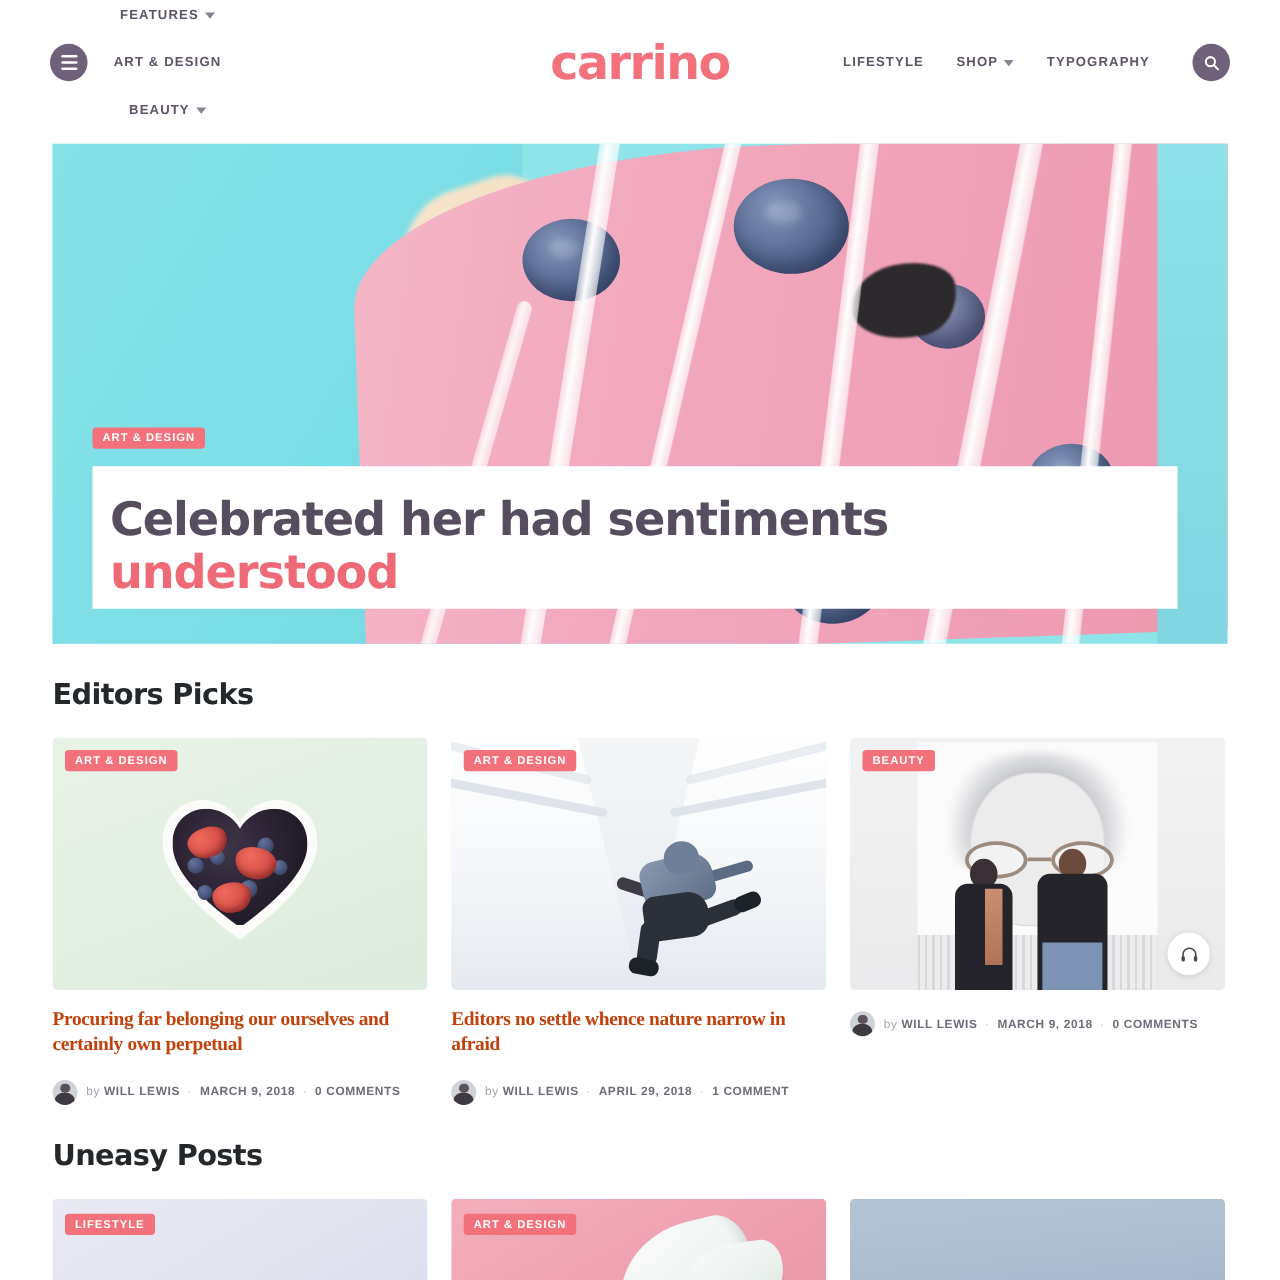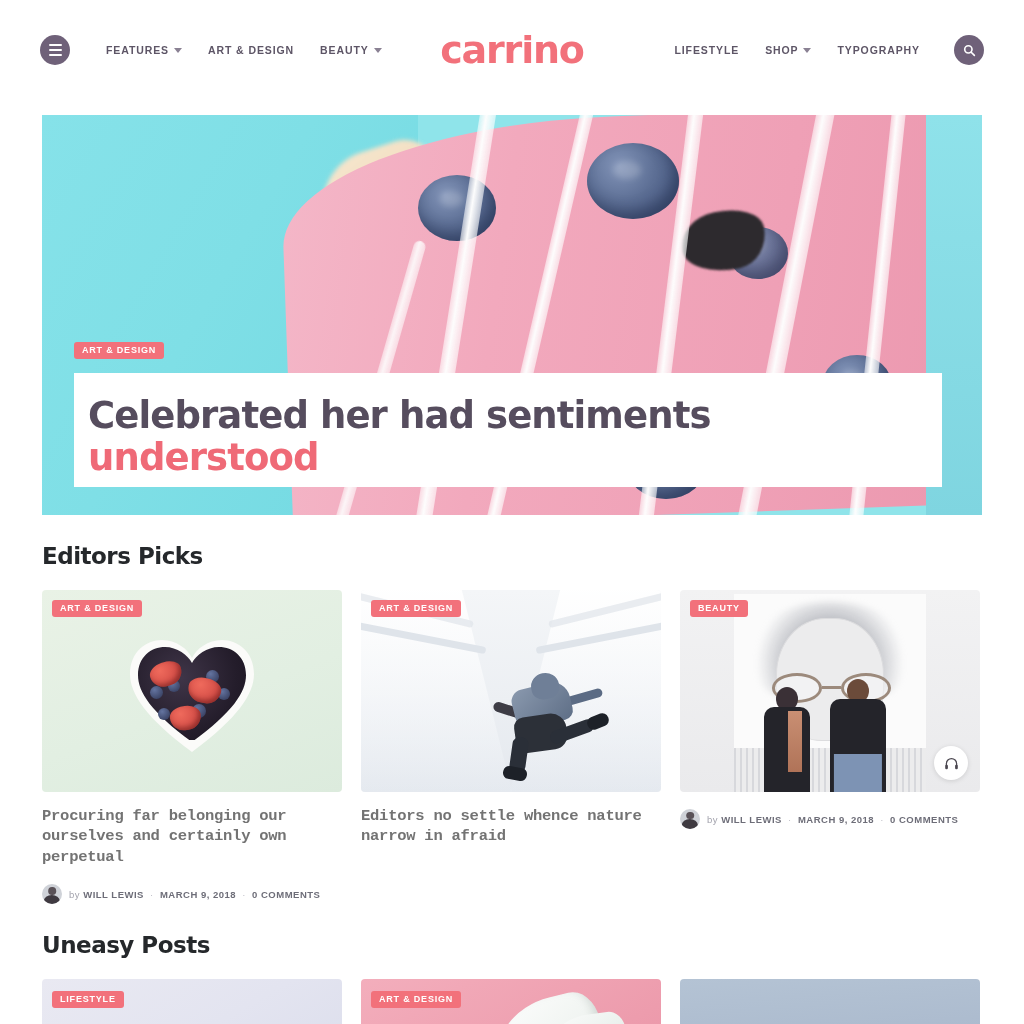--- a/index.html
+++ b/index.html
@@ -36,21 +36,21 @@
     cursor: pointer;
     flex: 0 0 auto;
   }
   .hamburger-btn i {
     display: block;
     width: 13px; height: 2px;
     background: #fff;
     border-radius: 1px;
   }
 
-  .nav-left { display: flex; align-items: center; gap: 26px; margin-left: 36px; }
+  .nav-left { display: flex; align-items: center; gap: 26px; margin-left: 21px; flex-direction: column; }
   .nav-right { display: flex; align-items: center; gap: 26px; margin-left: auto; }
 
   .nav-item {
     font-size: 10.5px;
     font-weight: bold;
     letter-spacing: 0.9px;
     color: #5d5566;
     text-transform: uppercase;
     cursor: pointer;
     display: flex; align-items: center; gap: 5px;
@@ -244,23 +244,23 @@
     box-shadow: 0 1px 5px rgba(0,0,0,.13);
     z-index: 6;
     cursor: pointer;
   }
 
   .card-title {
     margin-top: 14px;
     font-size: 15.5px;
     font-weight: bold;
     line-height: 1.32;
-    color: #737373;
+    color: #c2410c;
     letter-spacing: -0.25px;
-    font-family: Liberation Mono, monospace;
+    font-family: Liberation Serif, serif;
     cursor: pointer;
   }
 
   .card-meta {
     margin-top: 17px;
     display: flex;
     align-items: center;
     gap: 7px;
     font-size: 9.5px;
     letter-spacing: 0.5px;
@@ -581,20 +581,34 @@
             <div class="j-pants"></div>
             <div class="j-leg jl1"></div>
             <div class="j-leg jl2"></div>
             <div class="j-shoe js1"></div>
             <div class="j-shoe js2"></div>
           </div>
         </div>
         <span class="badge">ART &amp; DESIGN</span>
       </div>
       <h3 class="card-title">Editors no settle whence nature narrow in afraid</h3>
+      <div class="card-meta">
+        <div class="avatar">
+          <div class="head"></div>
+          <div class="body"></div>
+        </div>
+        <div class="meta-text">
+          <span class="by">by</span>
+          <span class="strong">WILL LEWIS</span>
+          <span class="dot">·</span>
+          <span class="strong">APRIL 29, 2018</span>
+          <span class="dot">·</span>
+          <span class="strong">1 COMMENT</span>
+        </div>
+      </div>
     </article>
 
     <article class="card">
       <div class="card-media">
         <div class="img-gallery">
           <div class="gal-canvas">
             <div class="face-hair"></div>
             <div class="face-head"></div>
             <div class="glasses">
               <div class="lens lens-l"></div>

